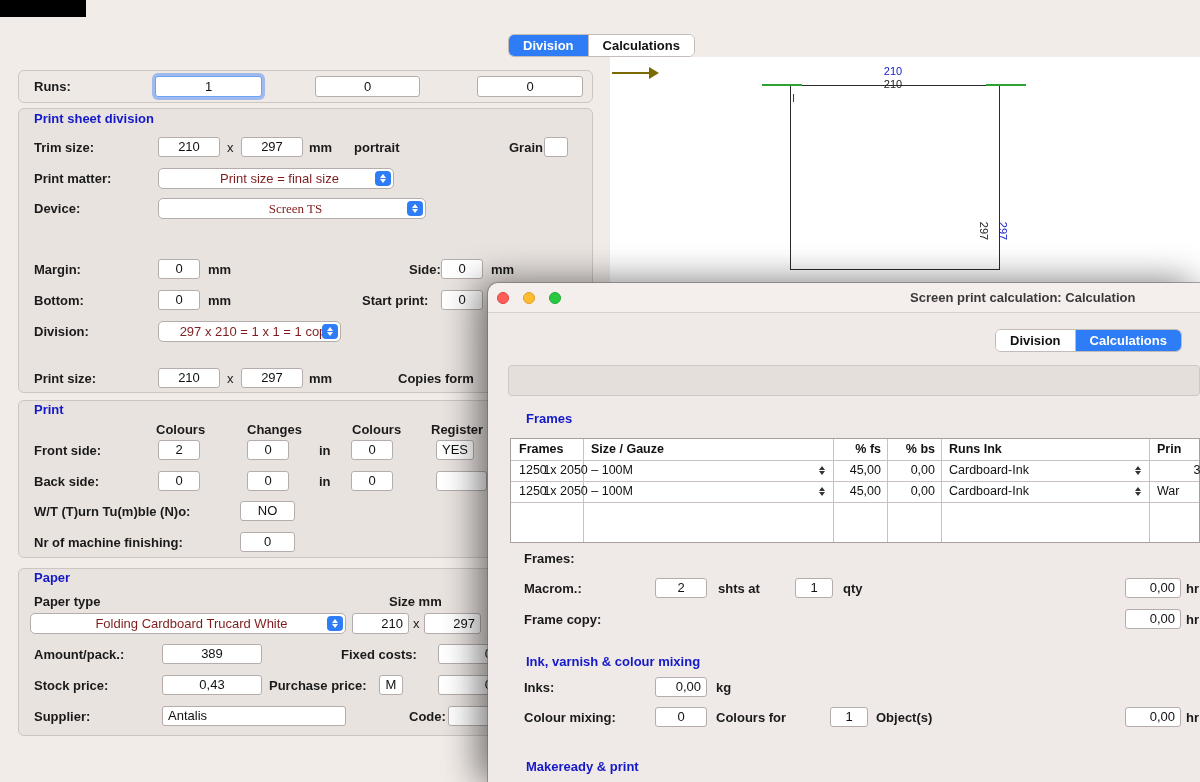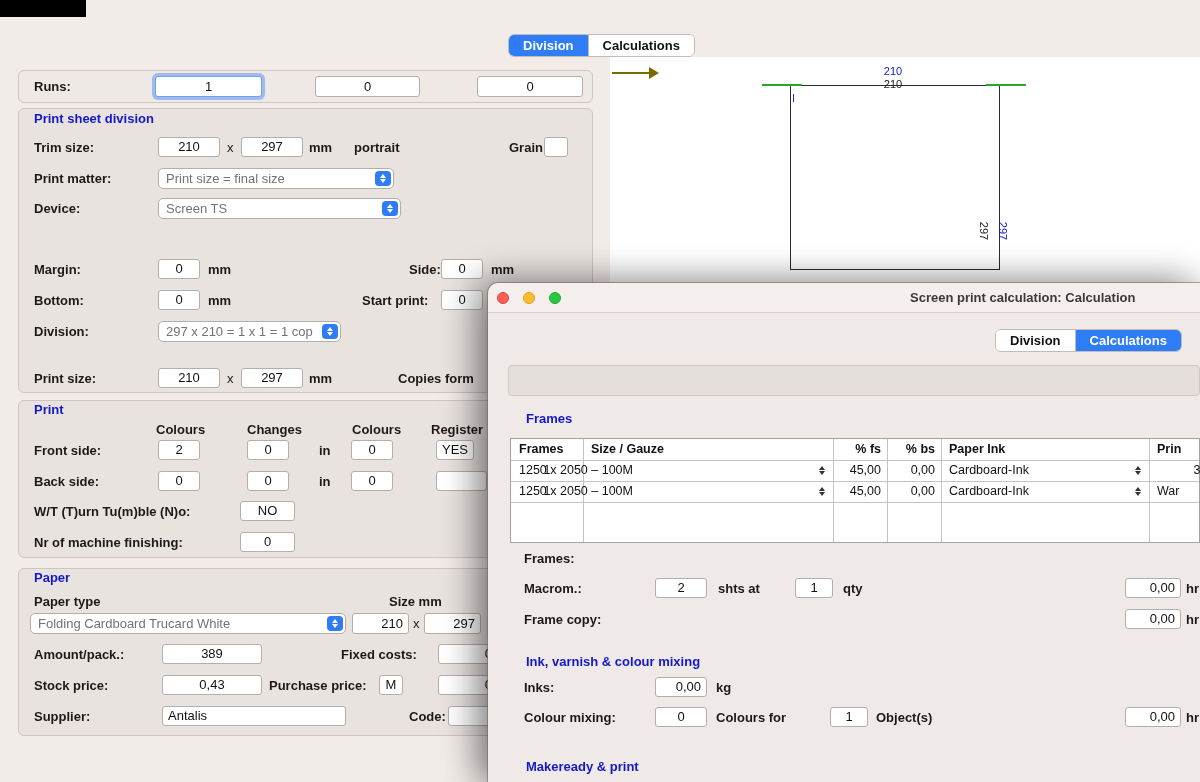--- a/index.html
+++ b/index.html
@@ -18,21 +18,21 @@
   .T { position:absolute; font-size:13px; white-space:nowrap; color:#1a1a1a; }
   
   .F { position:absolute; height:20px; background:#fff; border:1px solid #b5adab; border-radius:3px;
        font-size:13px; line-height:18px; text-align:center; color:#111; overflow:hidden; white-space:nowrap; }
   .F.h21 { height:21px; line-height:19px; }
   .F.left { text-align:left; padding-left:5px; }
   .F.right { text-align:right; padding-right:5px; }
   .F.focus { border-color:#6aa3f8; box-shadow:0 0 0 3px rgba(64,128,248,.45); }
   
   .DD { position:absolute; height:21px; background:#fff; border:1px solid #b5adab; border-radius:5px;
-        font-size:13px; line-height:19px; padding-left:7px; color:#737373; white-space:nowrap; overflow:hidden; }
+        font-size:13px; line-height:19px; padding-left:7px; color:#7f1d1d; white-space:nowrap; overflow:hidden;text-align:center; }
   .DD .st { position:absolute; right:2px; top:2px; width:16px; height:15px; background:#2e7cf6; border-radius:4px;
             display:flex; flex-direction:column; align-items:center; justify-content:center; gap:1px; }
   .tri-up { width:0; height:0; border-left:3px solid transparent; border-right:3px solid transparent; border-bottom:4px solid #fff; }
   .tri-dn { width:0; height:0; border-left:3px solid transparent; border-right:3px solid transparent; border-top:4px solid #fff; }
   
   .GRP { position:absolute; background:#e9e3e0; border:1px solid #cdc5c2; border-radius:6px; }
   .GT  { position:absolute; font-size:13px; font-weight:700; color:#1318c8; white-space:nowrap;text-align:center; }
   
   .tabset { position:absolute; display:flex; border:1px solid #c3bbb8; border-radius:6px; overflow:hidden; background:#fff; height:23px; }
   .tab { font-size:13px; font-weight:700; line-height:21px; padding:0 14px; color:#111; background:#fff; }
@@ -93,21 +93,21 @@
   <div class="L" style="left:34px;top:171px;">Print matter:</div>
   <div class="DD" style="left:158px;top:168px;width:236px;">
     <span>Print size = final size</span>
     <span class="st">
         <span class="tri-up"></span>
         <span class="tri-dn"></span>
       </span>
   </div>
 
   <div class="L" style="left:34px;top:201px;">Device:</div>
-  <div class="DD" style="left:158px;top:198px;width:243px;">
+  <div class="DD" style="left:158px;top:198px;width:268px;font-family:Liberation Serif, serif;">
     <span>Screen TS</span>
     <span class="st">
         <span class="tri-up"></span>
         <span class="tri-dn"></span>
       </span>
   </div>
 
   <div class="L" style="left:34px;top:262px;">Margin:</div>
   <div class="F" style="left:158px;top:259px;width:42px;">0</div>
   <div class="L" style="left:208px;top:262px;">mm</div>
@@ -237,21 +237,21 @@
       <div class="vline" style="left:430px;"></div>
       <div class="vline" style="left:638px;"></div>
       <div class="hline" style="top:21px;"></div>
       <div class="hline" style="top:42px;"></div>
       <div class="hline" style="top:63px;"></div>
 
       <div class="cell hd" style="left:8px;top:0;width:62px;">Frames</div>
       <div class="cell hd" style="left:80px;top:0;width:230px;">Size / Gauze</div>
       <div class="cell hd right" style="left:324px;top:0;width:46px;">% fs</div>
       <div class="cell hd right" style="left:378px;top:0;width:46px;">% bs</div>
-      <div class="cell hd" style="left:438px;top:0;width:190px;">Paper Ink</div>
+      <div class="cell hd" style="left:438px;top:0;width:190px;">Runs Ink</div>
       <div class="cell hd" style="left:646px;top:0;width:48px;">Prin</div>
 
       <div class="cell" style="left:0;top:21px;width:72px;text-align:center;">1</div>
       <div class="cell" style="left:8px;top:21px;width:290px;">1250 x 2050 – 100M</div>
       <span class="tst" style="left:306px;top:25px;">
           <span class="u"></span>
           <span class="d"></span>
         </span>
       <div class="cell right" style="left:324px;top:21px;width:46px;">45,00</div>
       <div class="cell right" style="left:378px;top:21px;width:46px;">0,00</div>

